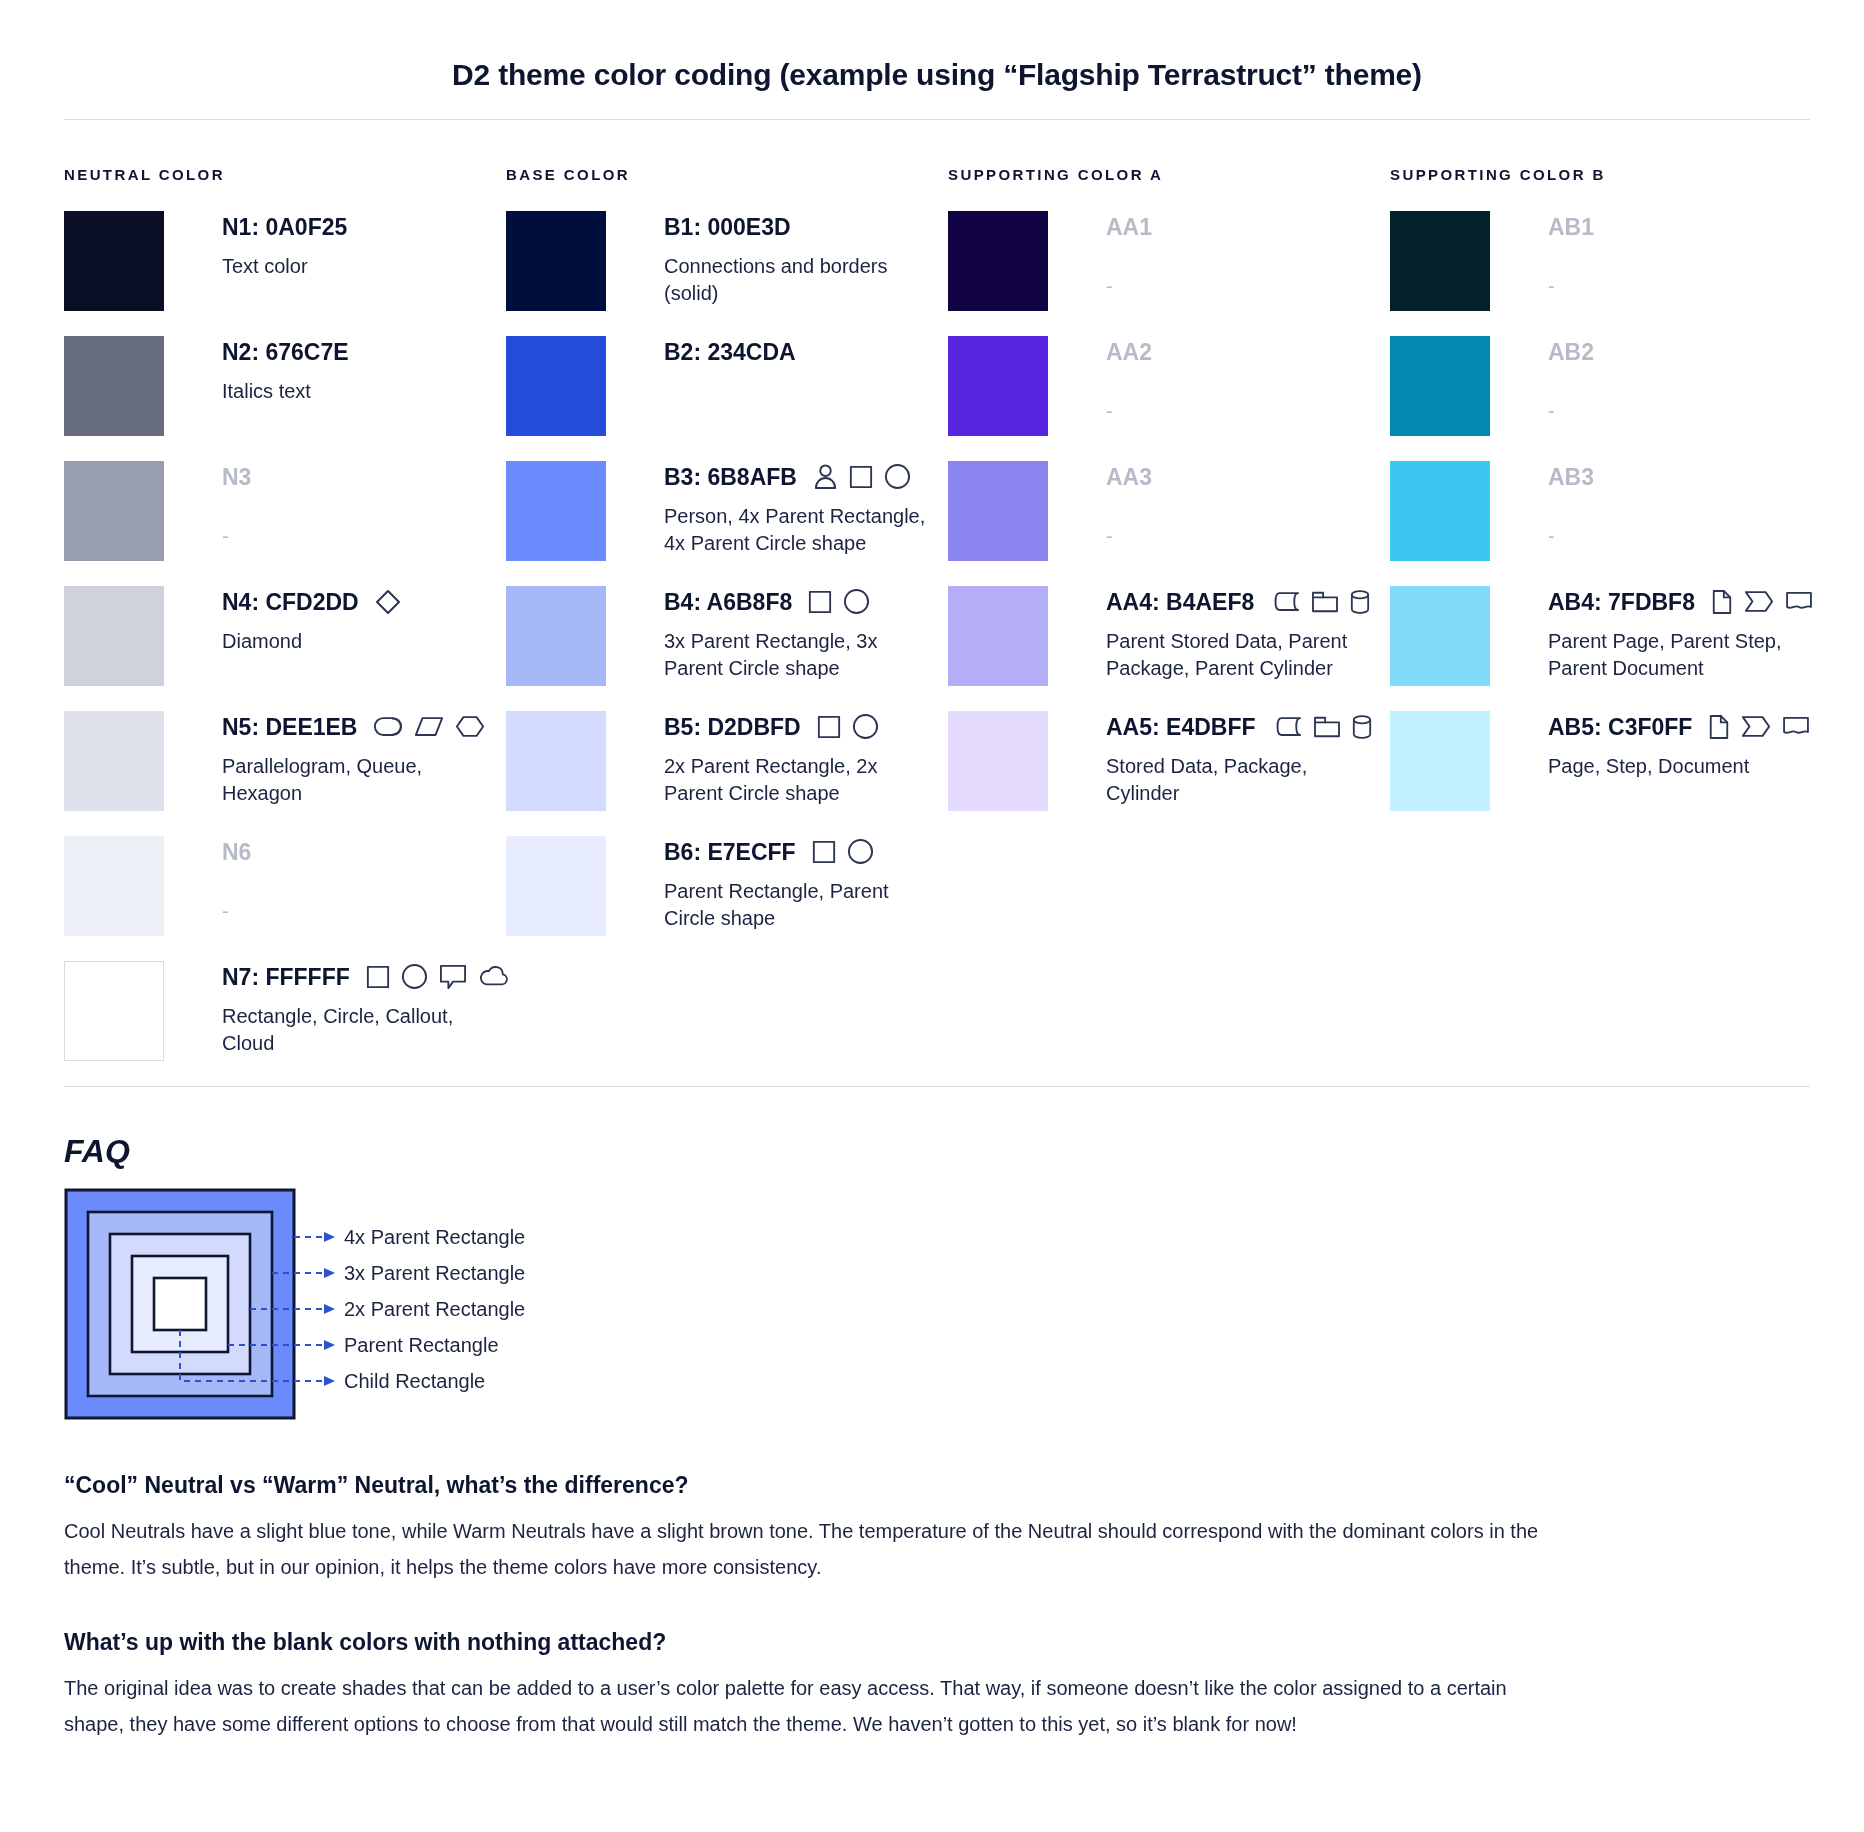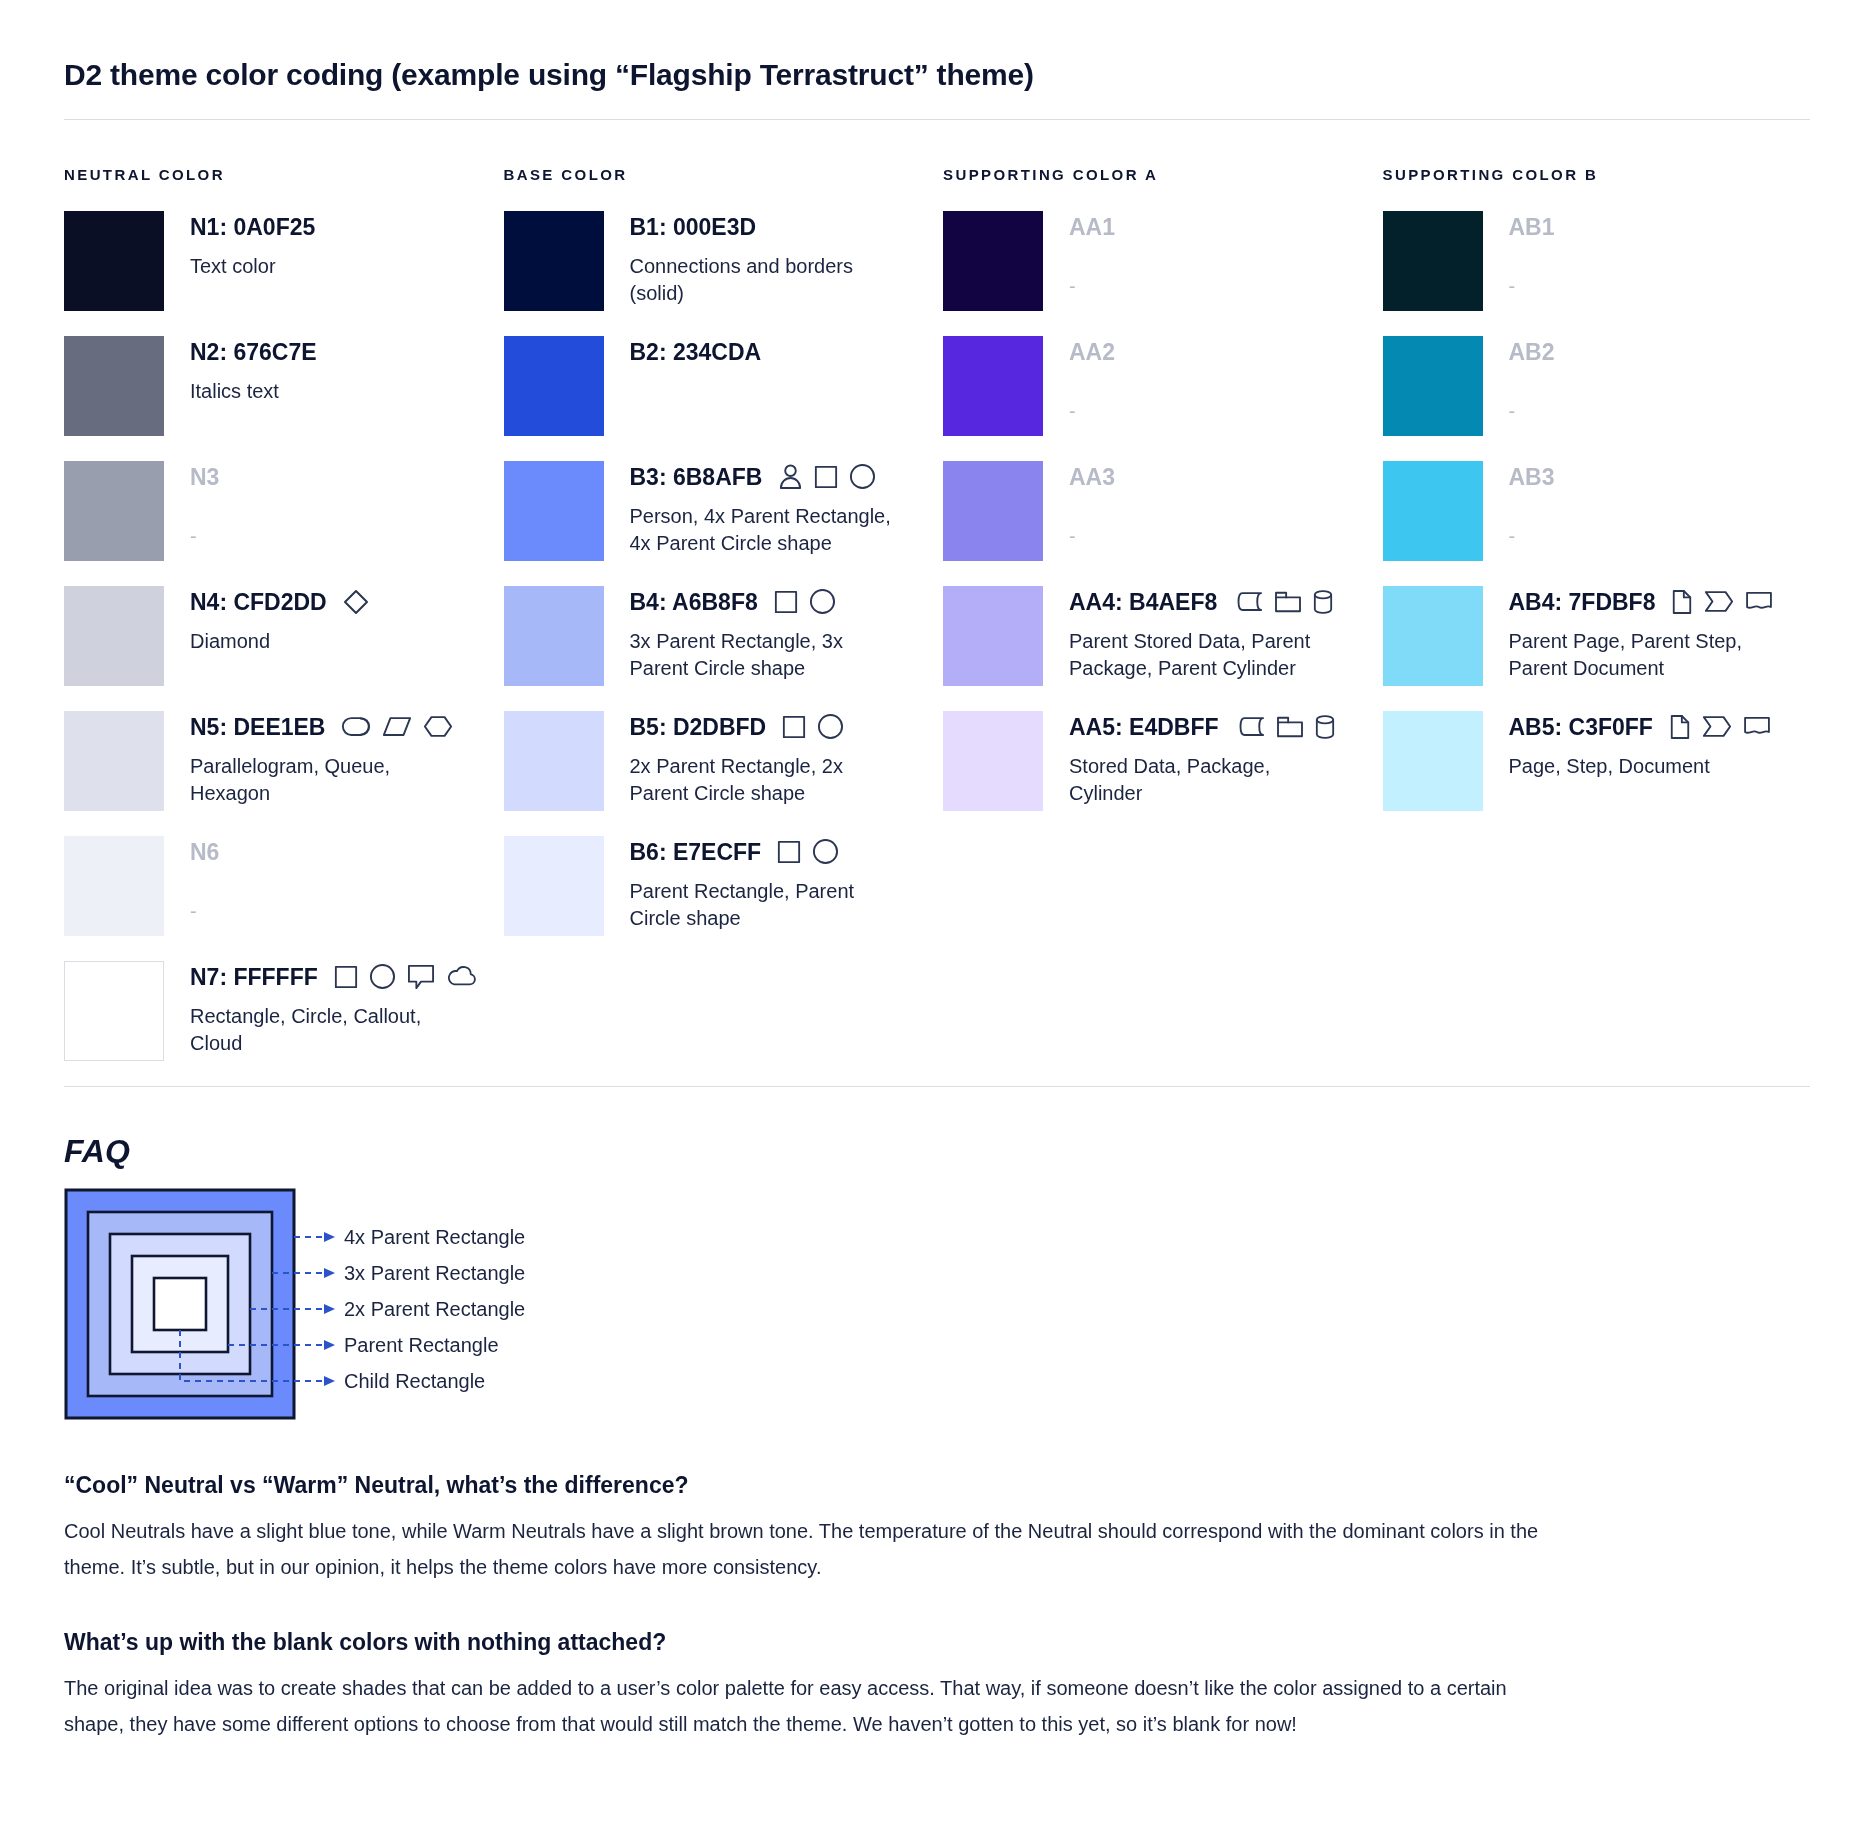--- a/index.html
+++ b/index.html
@@ -17,20 +17,21 @@
   body{
     width:1864px;
     font-family:"Liberation Sans", sans-serif;
     color:var(--ink);
   }
   .page{ padding:58px 54px 60px 64px; }
 
   h1.title{
     font-size:30px; line-height:1.15; font-weight:700; margin:0; color:var(--ink);
     letter-spacing:-0.2px;
+    text-align:center;
   }
   hr{ border:0; border-top:1px solid var(--divider); margin:0; }
   hr.under-title{ margin-top:26px; }
 
   
   .grid{
     display:grid;
     grid-template-columns:repeat(4, 1fr);
     column-gap:12px;
   }
@@ -40,21 +41,21 @@
     margin:46px 0 28px; color:var(--ink);
     white-space:nowrap;
   }
   .items{ display:grid; grid-auto-rows:125px; }
   .item{ display:flex; align-items:flex-start; }
   .sw{
     width:100px; height:100px; flex:0 0 100px;
     margin-right:26px;
   }
   .sw.bordered{ border:1px solid var(--divider); }
-  .txt{ width:272px; padding-top:2px; }
+  .txt{ width:272px; padding-top:2px;margin-left:32px; }
   .lblrow{ display:flex; align-items:center; white-space:nowrap; }
   .lbl{ font-size:23px; font-weight:700; line-height:28px; color:var(--ink); }
   .lbl.muted{ color:var(--muted); }
   .icons{ display:inline-flex; align-items:center; margin-left:16px; gap:11px; }
   .icn{ display:inline-flex; align-items:center; }
   .icn svg{ display:block; }
   .icn svg *{ stroke:var(--iconink); stroke-width:2; fill:none; stroke-linejoin:round; stroke-linecap:round; }
   .desc{ font-size:20px; line-height:27px; margin-top:12px; color:var(--body); }
   .desc.muted{ color:var(--muted); margin-top:32px; }
 

